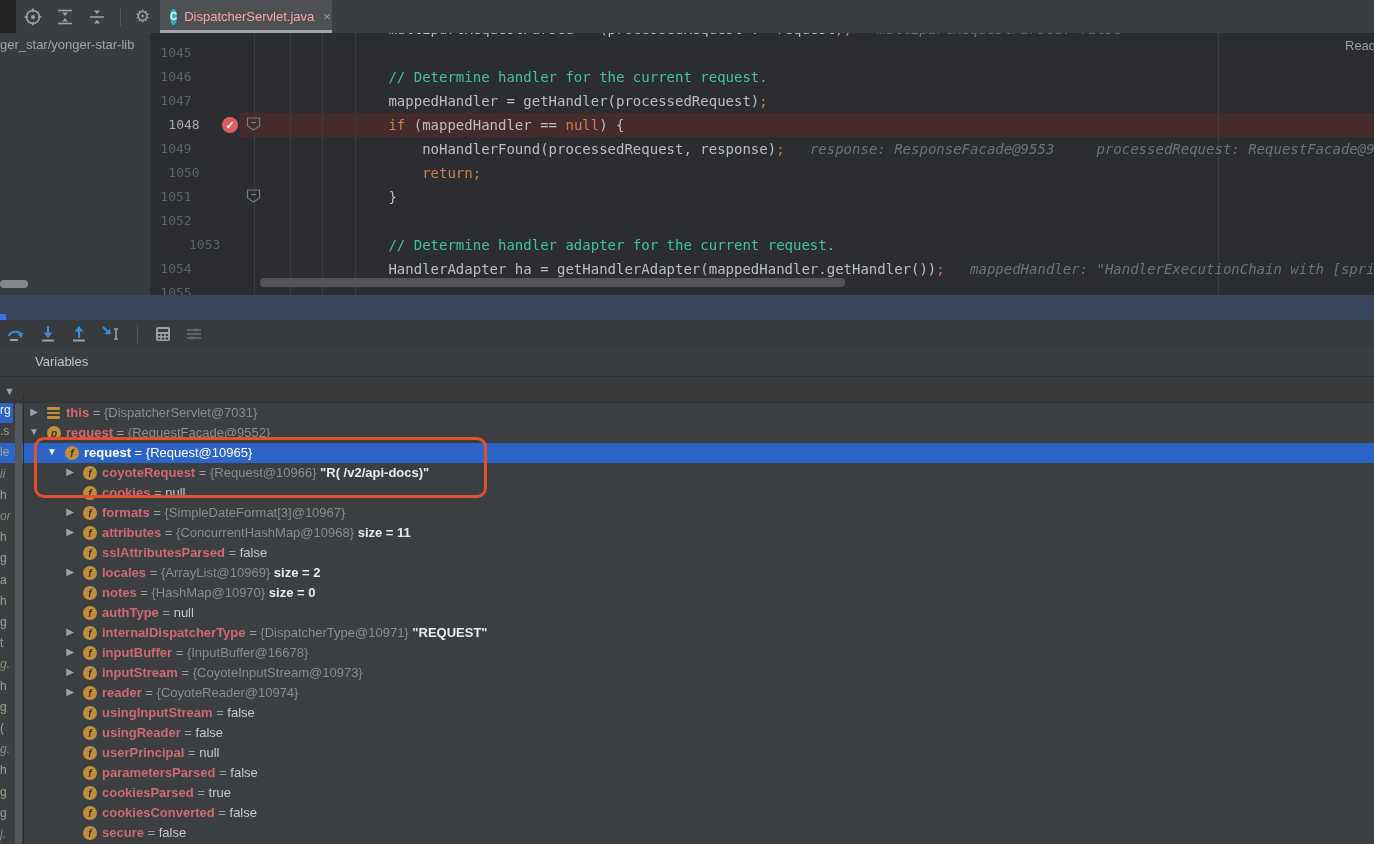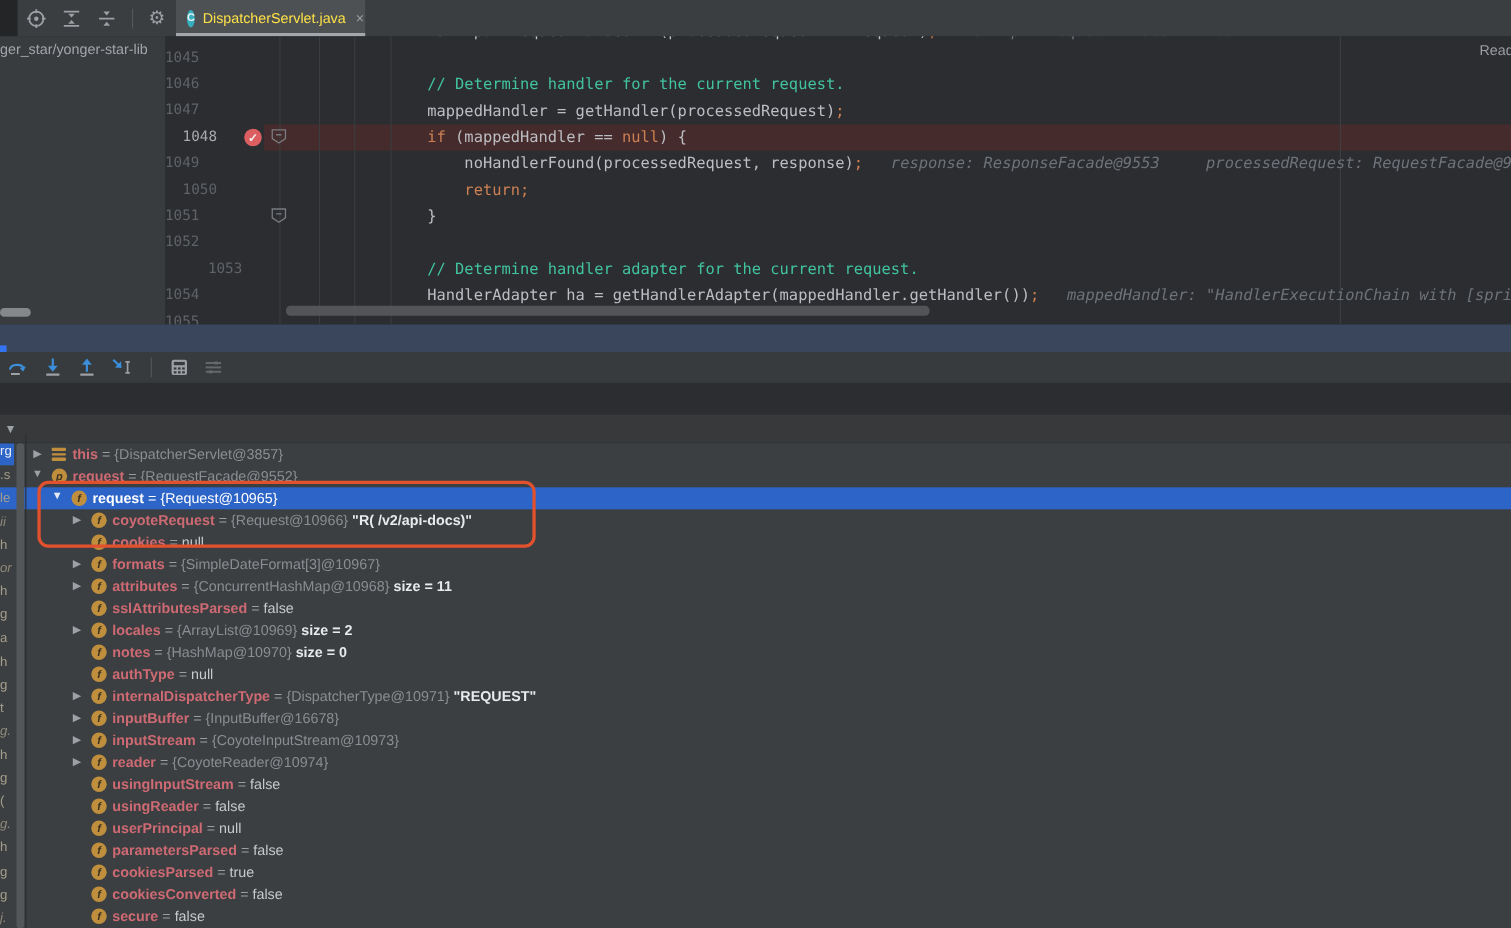--- a/index.html
+++ b/index.html
@@ -10,33 +10,33 @@
   
   .topbar { position:absolute; left:0; top:0; width:1374px; height:33px; background:#3B3E40; }
   .topbar .corner { position:absolute; left:0; top:0; width:16px; height:33px; background:#232527; }
   .wintools { position:absolute; left:16px; top:0; height:33px; display:flex; align-items:center; gap:14px; padding-left:8px; }
   .wintools .sep { width:1px; height:18px; background:#55585A; }
   .tab { position:absolute; left:160px; top:0; height:33px; width:172px; background:#4D5154;
          display:flex; align-items:center; gap:7px; padding:0 10px; }
   .tab .underline { position:absolute; left:0; bottom:0; width:100%; height:3px; background:#A3A6AA; }
   .classicon { width:16px; height:16px; border-radius:50%; background:#38AFBE; color:#E9F4F5;
                font-size:10px; font-weight:bold; display:flex; align-items:center; justify-content:center; }
-  .tab .title { color:#fde047; font-size:13px; }
+  .tab .title { color:#fca5a5; font-size:13px; }
   .tab .close { color:#9DA0A4; font-size:13px; margin-left:2px; }
 
   
   .project { position:absolute; left:0; top:33px; width:150px; height:262px; background:#393C3E; overflow:hidden; }
   .project .path { position:absolute; left:0; top:4px; color:#A2A5AA; font-size:13px; white-space:nowrap; }
   .project .hthumb { position:absolute; left:0; top:247px; width:28px; height:8px; background:#85888B; border-radius:4px; }
 
   .editor { position:absolute; left:150px; top:33px; width:1224px; height:262px; background:#2B2D30; overflow:hidden; }
   .editor .curline { position:absolute; left:90px; top:80px; width:1134px; height:24px; background:#452B2B; }
   .guide { position:absolute; top:0; width:1px; height:262px; background:#3A3D40; }
   .marginline { position:absolute; top:0; left:1068px; width:1px; height:262px; background:#3E4144; }
-  .lnum { position:absolute; left:0; width:52px; text-align:left; color:#5F6367; font-size:13px;
+  .lnum { position:absolute; left:0; width:52px; text-align:center; color:#5F6367; font-size:13px;
           font-family:"DejaVu Sans Mono", monospace; line-height:24px; height:24px; }
   .lnum.cur { color:#A8AAAE; }
   .cline { position:absolute; left:112px; white-space:pre; font-family:"DejaVu Sans Mono", monospace;
            font-size:14px; line-height:24px; height:24px; }
   .pln { color:#BCBEC4; } .kw { color:#CC8054; } .cm { color:#42C3A0; }
   .hint { color:#6E737A; font-style:italic; }
   .bp { position:absolute; left:72px; top:84px; width:16px; height:16px; background:#DB5E60; border-radius:50%;
         color:#F5EFEF; font-size:11px; font-weight:bold; display:flex; align-items:center; justify-content:center; }
   .fold { position:absolute; left:96px; width:15px; height:14px; }
   .editor .hscroll { position:absolute; left:110px; top:245px; width:585px; height:9px; background:#595C5F; border-radius:4px; opacity:.85; }
@@ -241,34 +241,37 @@
             <line x1="2" y1="5" x2="16" y2="5"></line>
             <line x1="2" y1="9" x2="16" y2="9"></line>
             <line x1="2" y1="13" x2="16" y2="13"></line>
           </g>
           <rect x="10" y="3.6" width="3" height="2.8" fill="#9DA0A4"></rect>
           <rect x="5" y="11.6" width="3" height="2.8" fill="#9DA0A4"></rect>
         </svg>
     </span>
   </div>
 
+  <div class="varrow">
+    <span class="label">Variables</span>
+  </div>
 
   <div class="evalrow">
     <span class="caret">▼</span>
   </div>
 
   <div class="tree" id="tree">
       <div class="trow" style="top: 0px;">
         <span class="chev" style="left: 28px;">▶</span>
         <span class="thisicon" style="left: 47px;">
           <span></span>
           <span></span>
           <span></span>
         </span>
-        <span class="txt" style="left: 66px;"><span class="vname">this</span><span class="veq"> = </span><span class="vref">{DispatcherServlet@3857}</span></span>
+        <span class="txt" style="left: 66px;"><span class="vname">this</span><span class="veq"> = </span><span class="vref">{DispatcherServlet@7031}</span></span>
       </div>
       <div class="trow" style="top: 20px;">
         <span class="chev" style="left: 28px;">▼</span>
         <span class="vicon" style="left: 47px;">p</span>
         <span class="txt" style="left: 66px;"><span class="vname">request</span><span class="veq"> = </span><span class="vref">{RequestFacade@9552}</span></span>
       </div>
       <div class="trow sel" style="top: 40px;">
         <span class="chev" style="left: 46px;">▼</span>
         <span class="vicon" style="left: 65px;">f</span>
         <span class="txt" style="left: 84px;"><span class="vname">request</span><span class="veq"> = </span><span class="vref">{Request@10965}</span></span>

